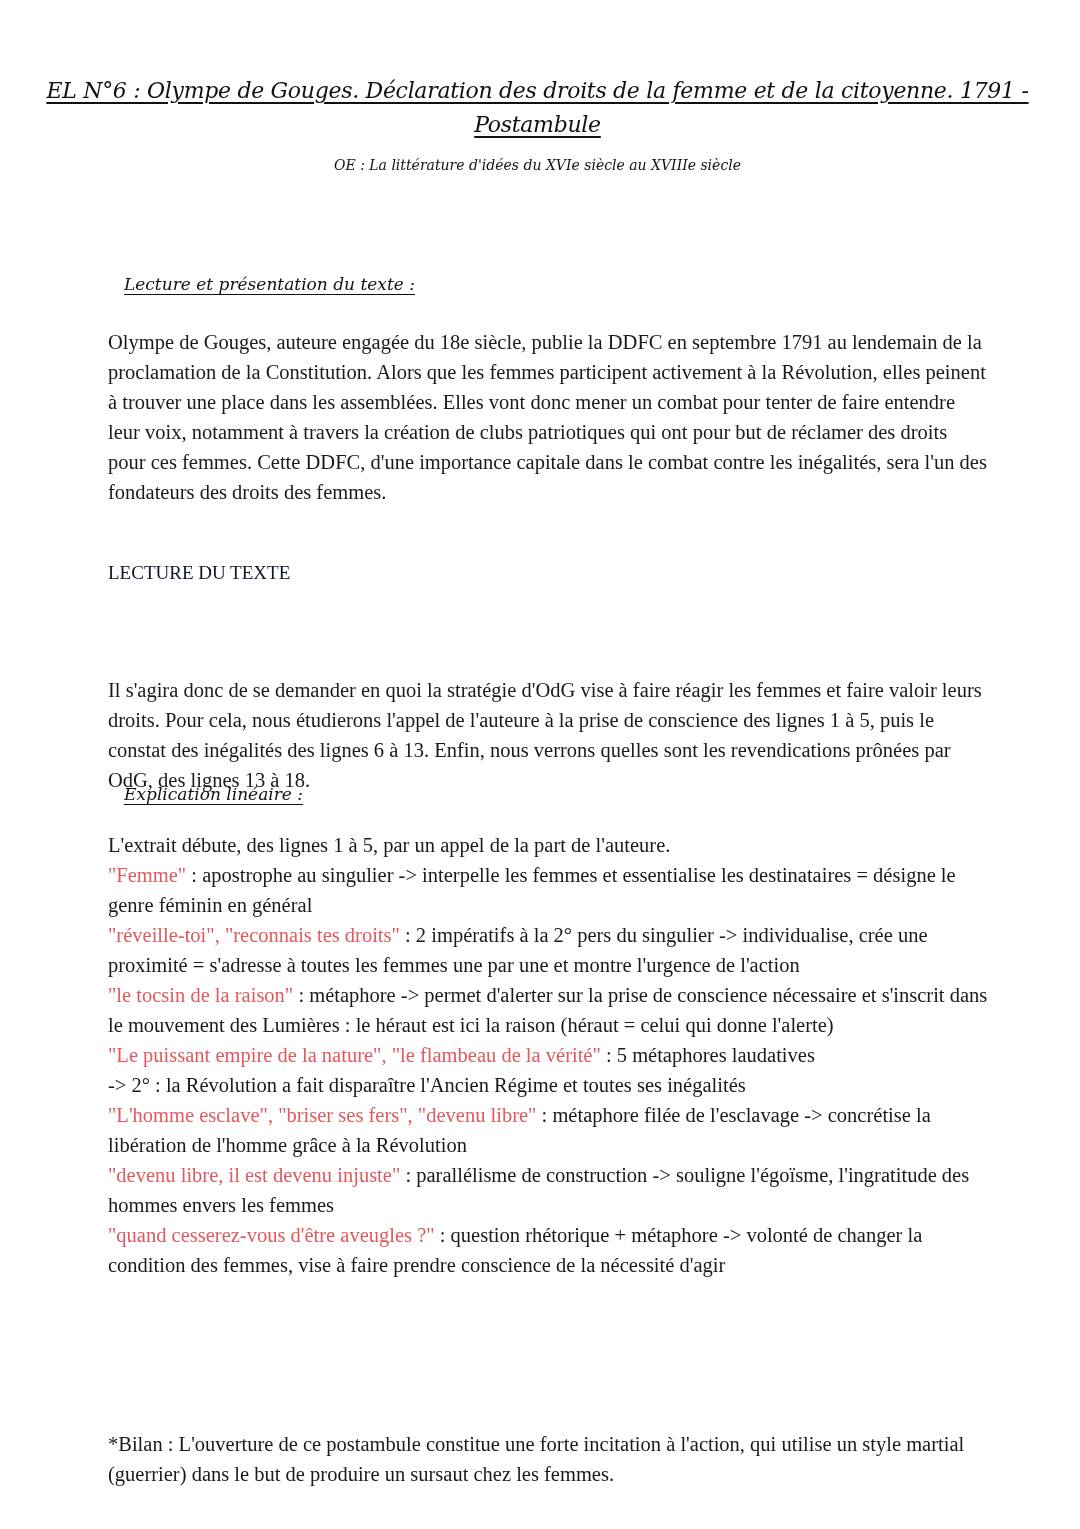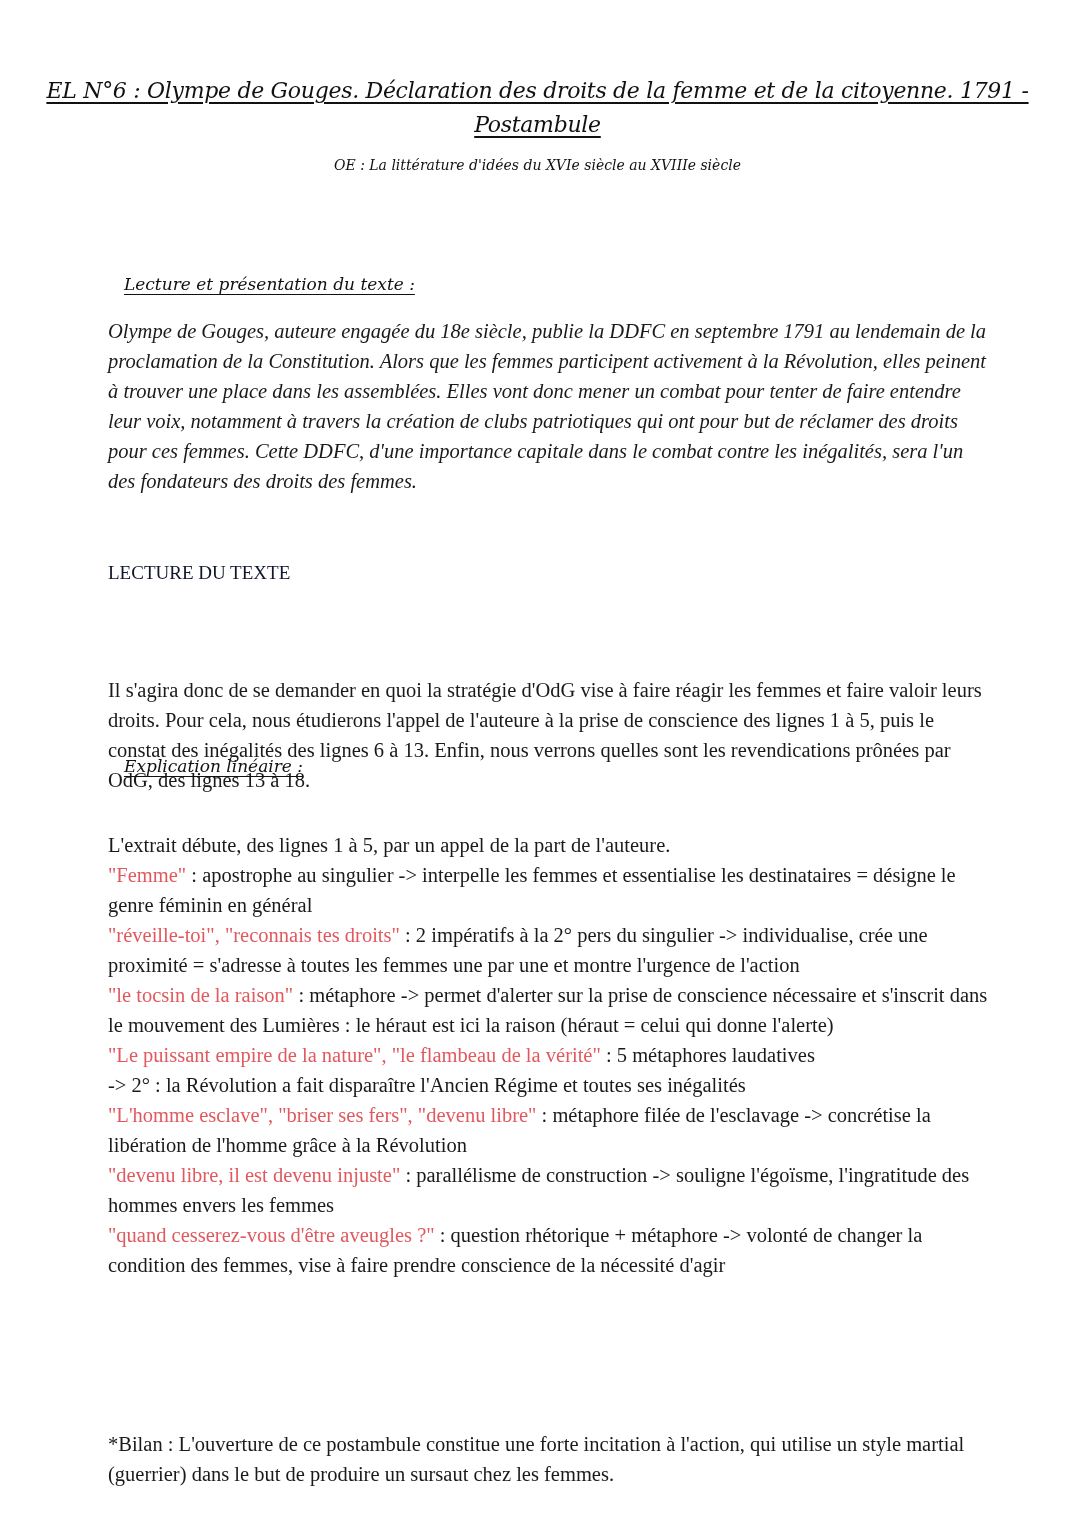--- a/index.html
+++ b/index.html
@@ -61,33 +61,33 @@
 
   <div class="title-block">
     <h1 class="doc-title">EL N°6 : Olympe de Gouges. Déclaration des droits de la femme et de la citoyenne. 1791 - Postambule</h1>
     <div class="doc-subtitle">OE : La littérature d'idées du XVIe siècle au XVIIIe siècle</div>
   </div>
 
   <div class="content" style="top:258px;">
     <h2 class="section-heading">Lecture et présentation du texte :</h2>
   </div>
 
-  <div class="content" style="top:316px;font-style:italic;">
+  <div class="content" style="top:327px;">
     <p class="para">Olympe de Gouges, auteure engagée du 18e siècle, publie la DDFC en septembre 1791 au lendemain de la proclamation de la Constitution. Alors que les femmes participent activement à la Révolution, elles peinent à trouver une place dans les assemblées. Elles vont donc mener un combat pour tenter de faire entendre leur voix, notamment à travers la création de clubs patriotiques qui ont pour but de réclamer des droits pour ces femmes. Cette DDFC, d'une importance capitale dans le combat contre les inégalités, sera l'un des fondateurs des droits des femmes.</p>
   </div>
 
   <div class="content" style="top:562px;">
     <p class="red-heading">LECTURE DU TEXTE</p>
   </div>
 
   <div class="content" style="top:647px;margin-top:28px;">
     <p class="para">Il s'agira donc de se demander en quoi la stratégie d'OdG vise à faire réagir les femmes et faire valoir leurs droits. Pour cela, nous étudierons l'appel de l'auteure à la prise de conscience des lignes 1 à 5, puis le constat des inégalités des lignes 6 à 13. Enfin, nous verrons quelles sont les revendications prônées par OdG, des lignes 13 à 18.</p>
   </div>
 
-  <div class="content" style="top:740px;">
+  <div class="content" style="top:768px;">
     <h2 class="section-heading">Explication linéaire :</h2>
   </div>
 
   <div class="content" style="top:830px;">
     <p class="para">L'extrait débute, des lignes 1 à 5, par un appel de la part de l'auteure.</p>
 
     <p class="para"><span class="quote">"Femme"</span><span> : apostrophe au singulier -&gt; interpelle les femmes et essentialise les destinataires = désigne le genre féminin en général</span></p>
 
     <p class="para"><span class="quote">"réveille-toi", "reconnais tes droits"</span><span> : 2 impératifs à la 2° pers du singulier -&gt; individualise, crée une proximité = s'adresse à toutes les femmes une par une et montre l'urgence de l'action</span></p>
 

